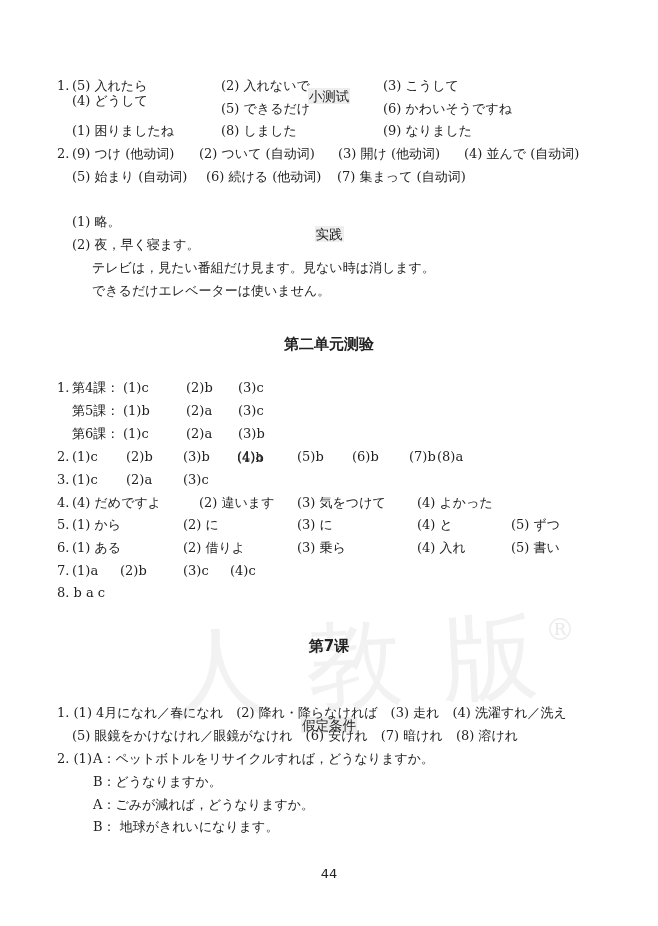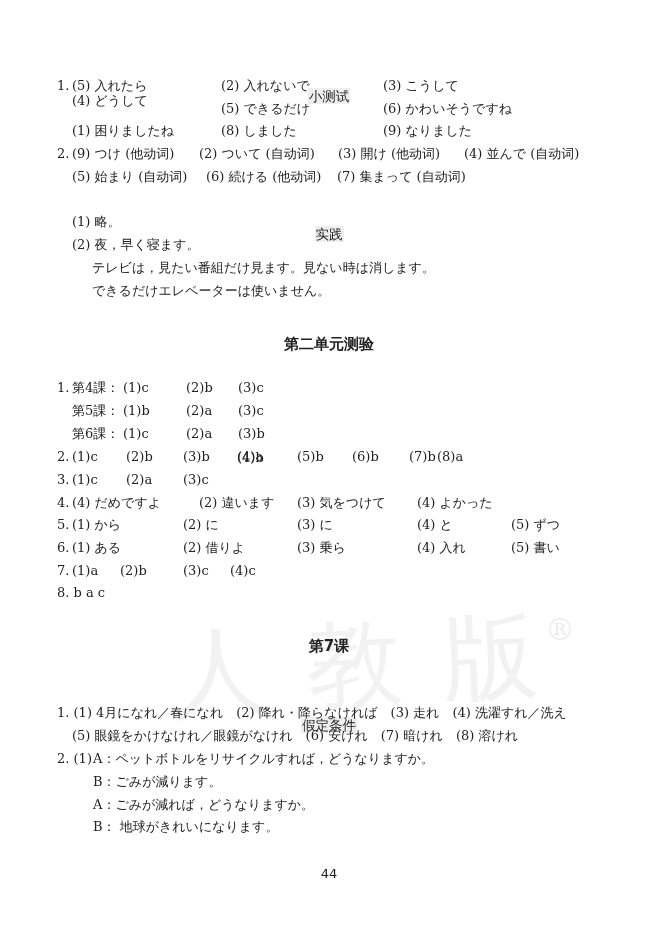--- a/index.html
+++ b/index.html
@@ -116,17 +116,17 @@
 <div class="cell" style="left:57px; top:584px;">8. b  a  c</div>
 
 <div class="heading-lg" style="top:637px;">第7课</div>
 <div class="heading-sm" style="top:681px;"><span>假定条件</span></div>
 
 <div class="line" style="left:57px; top:704px;">1. (1) 4月になれ／春になれ　(2) 降れ・降らなければ　(3) 走れ　(4) 洗濯すれ／洗え</div>
 <div class="line" style="left:72px; top:727px;">(5) 眼鏡をかけなけれ／眼鏡がなけれ　(6) 安けれ　(7) 暗けれ　(8) 溶けれ</div>
 
 <div class="line" style="left:57px; top:750px;">2. (1)</div>
 <div class="line" style="left:93px; top:750px;">A：ペットボトルをリサイクルすれば，どうなりますか。</div>
-<div class="line" style="left:93px; top:773px;">B：ごみが減ります。</div>
+<div class="line" style="left:93px; top:773px;">B：どうなりますか。</div>
 <div class="line" style="left:93px; top:796px;">A：ごみが減れば，どうなりますか。</div>
 <div class="line" style="left:93px; top:818px;">B： 地球がきれいになります。</div>
 
 <div class="page-num">44</div>
 
 </body></html>

